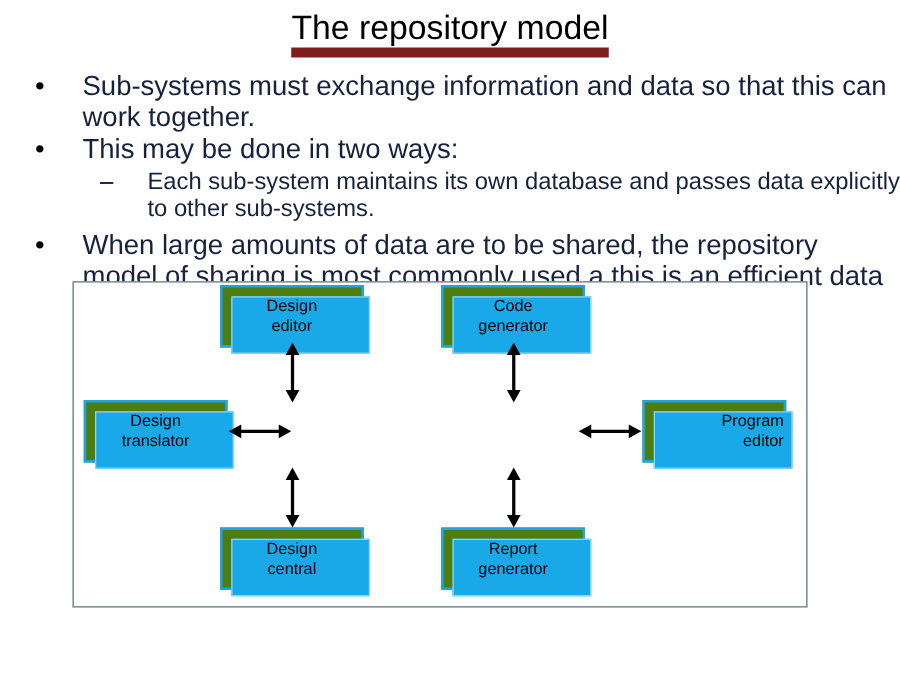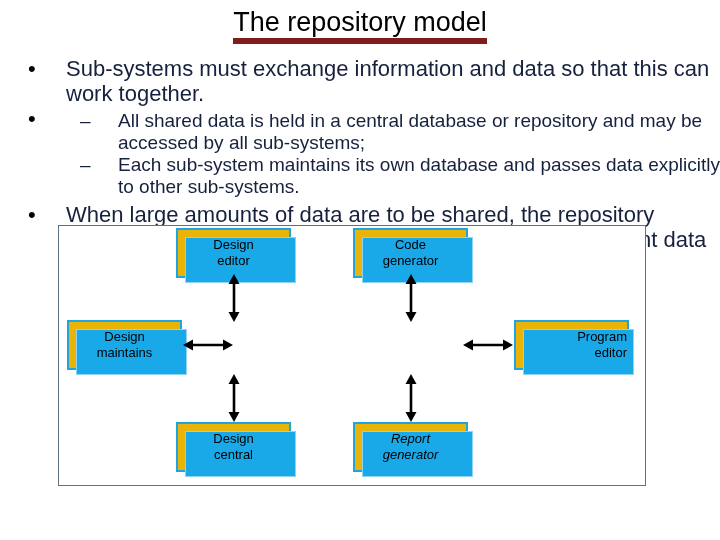--- a/index.html
+++ b/index.html
@@ -23,21 +23,21 @@
     left: 0;
     top: 6px;
     width: 720px;
     text-align: center;
     font-size: 27px;
     line-height: 32px;
     color: #000000;
     letter-spacing: 0px;
   }
   .title span.u {
-    border-bottom: 6px solid #7f1d1d;
+    border-bottom: 8px solid #7f1d1d;
     padding-bottom: 1px;
   }
 
   
   .body-text {
     position: absolute;
     left: 0;
     top: 56px;
     width: 720px;
     z-index: 1;
@@ -85,21 +85,21 @@
     height: 261px;
     background: #ffffff;
     border: 1px solid #5d7180;
     box-sizing: border-box;
     z-index: 5;
   }
 
   .node {
     position: absolute;
     box-sizing: border-box;
-    background: #eab308;
+    background: #4d7c0f;
     border: 2px solid #1ca5e0;
     display: flex;
     flex-direction: column;
     align-items: center;
     justify-content: center;
     text-align: center;
     font-size: 13px;
     line-height: 16px;
     color: #000000;
     z-index: 3;
@@ -137,27 +137,27 @@
 
   <div class="body-text">
 
     <div class="lvl1">
       <span class="bullet">•</span>
       <span>Sub-systems must exchange information and data so that this can work together.</span>
     </div>
 
     <div class="lvl1">
       <span class="bullet">•</span>
+      <span>This may be done in two ways:</span>
     </div>
 
     <div class="gap-sm"></div>
 
     <div class="lvl2">
       <span class="dash">–</span>
-      <span>All shared data is held in a central database or repository and may be accessed by all sub-systems;</span>
     </div>
 
     <div class="lvl2">
       <span class="dash">–</span>
       <span>Each sub-system maintains its own database and passes data explicitly to other sub-systems.</span>
     </div>
 
     <div class="gap-sm"></div>
 
     <div class="lvl1">
@@ -222,34 +222,34 @@
       <span class="ln">editor</span>
     </div>
 
     <div class="node" style="left:294px; top:2px; width:115px; height:50px;">
       <span class="ln">Code</span>
       <span class="ln">generator</span>
     </div>
 
     <div class="node" style="left:8px; top:94px; width:115px; height:50px;">
       <span class="ln">Design</span>
-      <span class="ln">maintains</span>
+      <span class="ln">translator</span>
     </div>
 
 
     <div class="node" style="left:455px; top:94px; width:115px; height:50px;align-items:flex-end;">
       <span class="ln">Program</span>
       <span class="ln">editor</span>
     </div>
 
     <div class="node" style="left:117px; top:196px; width:115px; height:50px;">
       <span class="ln">Design</span>
       <span class="ln">central</span>
     </div>
 
-    <div class="node" style="left:294px; top:196px; width:115px; height:50px;font-style:italic;">
+    <div class="node" style="left:294px; top:196px; width:115px; height:50px;">
       <span class="ln">Report</span>
       <span class="ln">generator</span>
     </div>
 
   </div>
 
 </div>
 
 </body></html>

